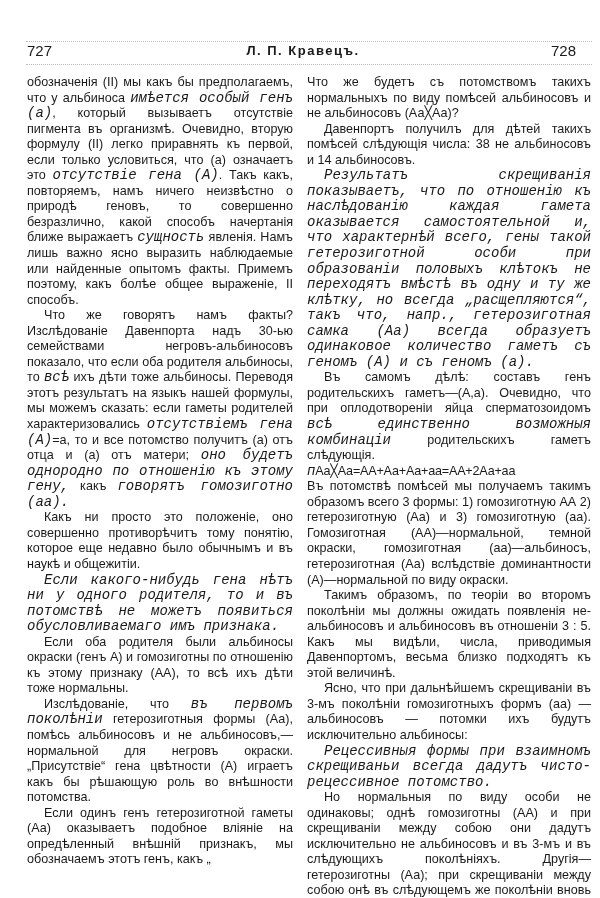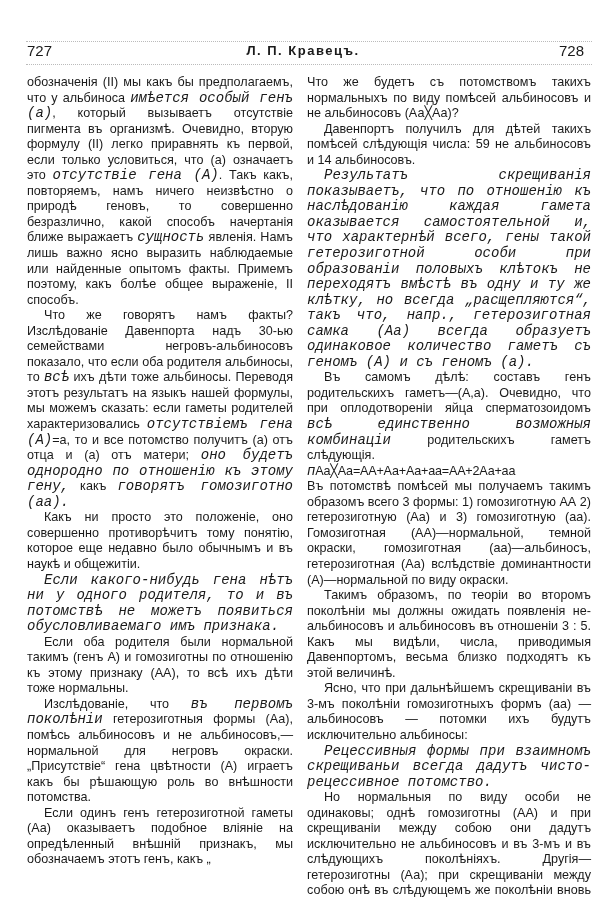--- a/index.html
+++ b/index.html
@@ -6,21 +6,21 @@
   body { width: 600px; height: 898px; position: relative; overflow: hidden; color: #1a1a1a; }
   .page { position: absolute; left: 0; top: 0; width: 600px; height: 658px; }
   .header {
     position: absolute; left: 26px; top: 38px; width: 566px; height: 22px;
     font-family: "Liberation Sans", sans-serif;
   }
   .rule-top { position: absolute; left: 0; right: 0; top: 3px; border-top: 1px dotted #bbb; }
   .rule-bottom { position: absolute; left: 0; right: 0; top: 26px; border-top: 1px dotted #bbb; }
   .pnum { position: absolute; top: 4px; font-size: 15px; font-weight: normal; }
   .pnum.left { left: 1px; }
-  .pnum.right { right: 8px; margin-left: 44px; }
+  .pnum.right { right: 16px; margin-left: 44px; }
   .running { position: absolute; left: 0; right: 12px; top: 5px; text-align: center; font-size: 13px; font-weight: bold; letter-spacing: 1.5px; }
   .col {
     position: absolute; top: 75px;
     font-family: "Liberation Sans", sans-serif; font-size: 12.6px; line-height: 15.55px;
     text-align: justify; hyphens: manual;
   }
   .col.left { left: 27px; width: 266px; }
   .col.right { left: 307px; width: 284px; }
   .col p { margin: 0; text-indent: 0; }
   .col p.ind { text-indent: 17px; }
@@ -38,28 +38,28 @@
     <span class="running">Л. П. Кравецъ.</span>
     <span class="pnum right">728</span>
     <div class="rule-bottom"></div>
   </div>
 
   <div class="col left">
     <p><span>обозначенія (II) мы какъ бы предполагаемъ, что у альбиноса </span><span class="it">имѣется особый генъ (а)</span><span>, который вызываетъ отсутствіе пигмента въ организмѣ. Очевидно, вторую формулу (II) легко приравнять къ первой, если только условиться, что (а) означаетъ это </span><span class="it">отсутствіе гена (А)</span><span>. Такъ какъ, повторяемъ, намъ ничего неизвѣстно о природѣ геновъ, то совершенно безразлично, какой способъ начертанія ближе выражаетъ </span><span class="it">сущность</span><span> явленія. Намъ лишь важно ясно выразить наблюдаемые или найденные опытомъ факты. Примемъ поэтому, какъ болѣе общее выраженіе, II способъ.</span></p>
     <p class="ind"><span>Что же говорятъ намъ факты? Изслѣдованіе Давенпорта надъ 30-ью семействами негровъ-альбиносовъ показало, что если оба родителя альбиносы, то </span><span class="it">всѣ</span><span> ихъ дѣти тоже альбиносы. Переводя этотъ результатъ на языкъ нашей формулы, мы можемъ сказать: если гаметы родителей характеризовались </span><span class="it">отсутствіемъ гена (А)</span><span>=а, то и все потомство получитъ (а) отъ отца и (а) отъ матери; </span><span class="it">оно будетъ однородно по отношенію къ этому гену,</span><span> какъ </span><span class="it">говорятъ гомозиготно (аа).</span></p>
     <p class="ind">Какъ ни просто это положеніе, оно совершенно противорѣчитъ тому понятію, которое еще недавно было обычнымъ и въ наукѣ и общежитіи.</p>
     <p class="ind it">Если какого-нибудь гена нѣтъ ни у одного родителя, то и въ потомствѣ не можетъ появиться обусловливаемаго имъ признака.</p>
-    <p class="ind">Если оба родителя были нормальной такимъ (генъ А) и гомозиготны по отношенію къ этому признаку (АА), то всѣ ихъ дѣти тоже нормальны.</p>
+    <p class="ind">Если оба родителя были альбиносы окраски (генъ А) и гомозиготны по отношенію къ этому признаку (АА), то всѣ ихъ дѣти тоже нормальны.</p>
     <p class="ind"><span>Изслѣдованіе, что </span><span class="it">въ первомъ поколѣніи</span><span> гетерозиготныя формы (Аа), помѣсь альбиносовъ и не альбиносовъ,—нормальной для негровъ окраски. „Присутствіе“ гена цвѣтности (А) играетъ какъ бы рѣшающую роль во внѣшности потомства.</span></p>
     <p class="ind"><span>Если одинъ генъ гетерозиготной гаметы (Аа) оказываетъ подобное вліяніе на опредѣленный внѣшній признакъ, мы обозначаемъ этотъ генъ, какъ „</span></p>
   </div>
 
   <div class="col right">
     <p>Что же будетъ съ потомствомъ такихъ нормальныхъ по виду помѣсей альбиносовъ и не альбиносовъ (Аа╳Аа)?</p>
-    <p class="ind">Давенпортъ получилъ для дѣтей такихъ помѣсей слѣдующія числа: 59 не альбиносовъ и 14 альбиносовъ.</p>
+    <p class="ind">Давенпортъ получилъ для дѣтей такихъ помѣсей слѣдующія числа: 38 не альбиносовъ и 14 альбиносовъ.</p>
     <p class="ind it">Результатъ скрещиванія показываетъ, что по отношенію къ наслѣдованію каждая гамета оказывается самостоятельной и, что характернѣй всего, гены такой гетерозиготной особи при образованіи половыхъ клѣтокъ не переходятъ вмѣстѣ въ одну и ту же клѣтку, но всегда „расщепляются“, такъ что, напр., гетерозиготная самка (Аа) всегда образуетъ одинаковое количество гаметъ съ геномъ (А) и съ геномъ (а).</p>
     <p class="ind"><span>Въ самомъ дѣлѣ: составъ генъ родительскихъ гаметъ—(А,а). Очевидно, что при оплодотвореніи яйца сперматозоидомъ </span><span class="it">всѣ единственно возможныя комбинаціи</span><span> родительскихъ гаметъ слѣдующія.</span></p>
     <p class="formula"><span class="it">п</span><span>Аа╳Аа=АА+Аа+Аа+аа=АА+2Аа+аа</span></p>
     <p>Въ потомствѣ помѣсей мы получаемъ такимъ образомъ всего 3 формы: 1) гомозиготную АА 2) гетерозиготную (Аа) и 3) гомозиготную (аа). Гомозиготная (АА)—нормальной, темной окраски, гомозиготная (аа)—альбиносъ, гетерозиготная (Аа) вслѣдствіе доминантности (А)—нормальной по виду окраски.</p>
     <p class="ind">Такимъ образомъ, по теоріи во второмъ поколѣніи мы должны ожидать появленія не-альбиносовъ и альбиносовъ въ отношеніи 3 : 5. Какъ мы видѣли, числа, приводимыя Давенпортомъ, весьма близко подходятъ къ этой величинѣ.</p>
     <p class="ind">Ясно, что при дальнѣйшемъ скрещиваніи въ 3-мъ поколѣніи гомозиготныхъ формъ (аа) — альбиносовъ — потомки ихъ будутъ исключительно альбиносы:</p>
     <p class="ind it">Рецессивныя формы при взаимномъ скрещиваньи всегда дадутъ чисто-рецессивное потомство.</p>
     <p class="ind">Но нормальныя по виду особи не одинаковы; однѣ гомозиготны (АА) и при скрещиваніи между собою они дадутъ исключительно не альбиносовъ и въ 3-мъ и въ слѣдующихъ поколѣніяхъ. Другія—гетерозиготны (Аа); при скрещиваніи между собою онѣ въ слѣдующемъ же поколѣніи вновь дадутъ нормальныхъ особей и альбиносовъ въ отношеніи 3 : 1, при чемъ нормальныя по виду опять различаются между собою по составу гаметъ: одни изъ нихъ гомозиготны (АА), другія вновь гетерозиготны (Аа) и т. д.</p>
 
   </div>

